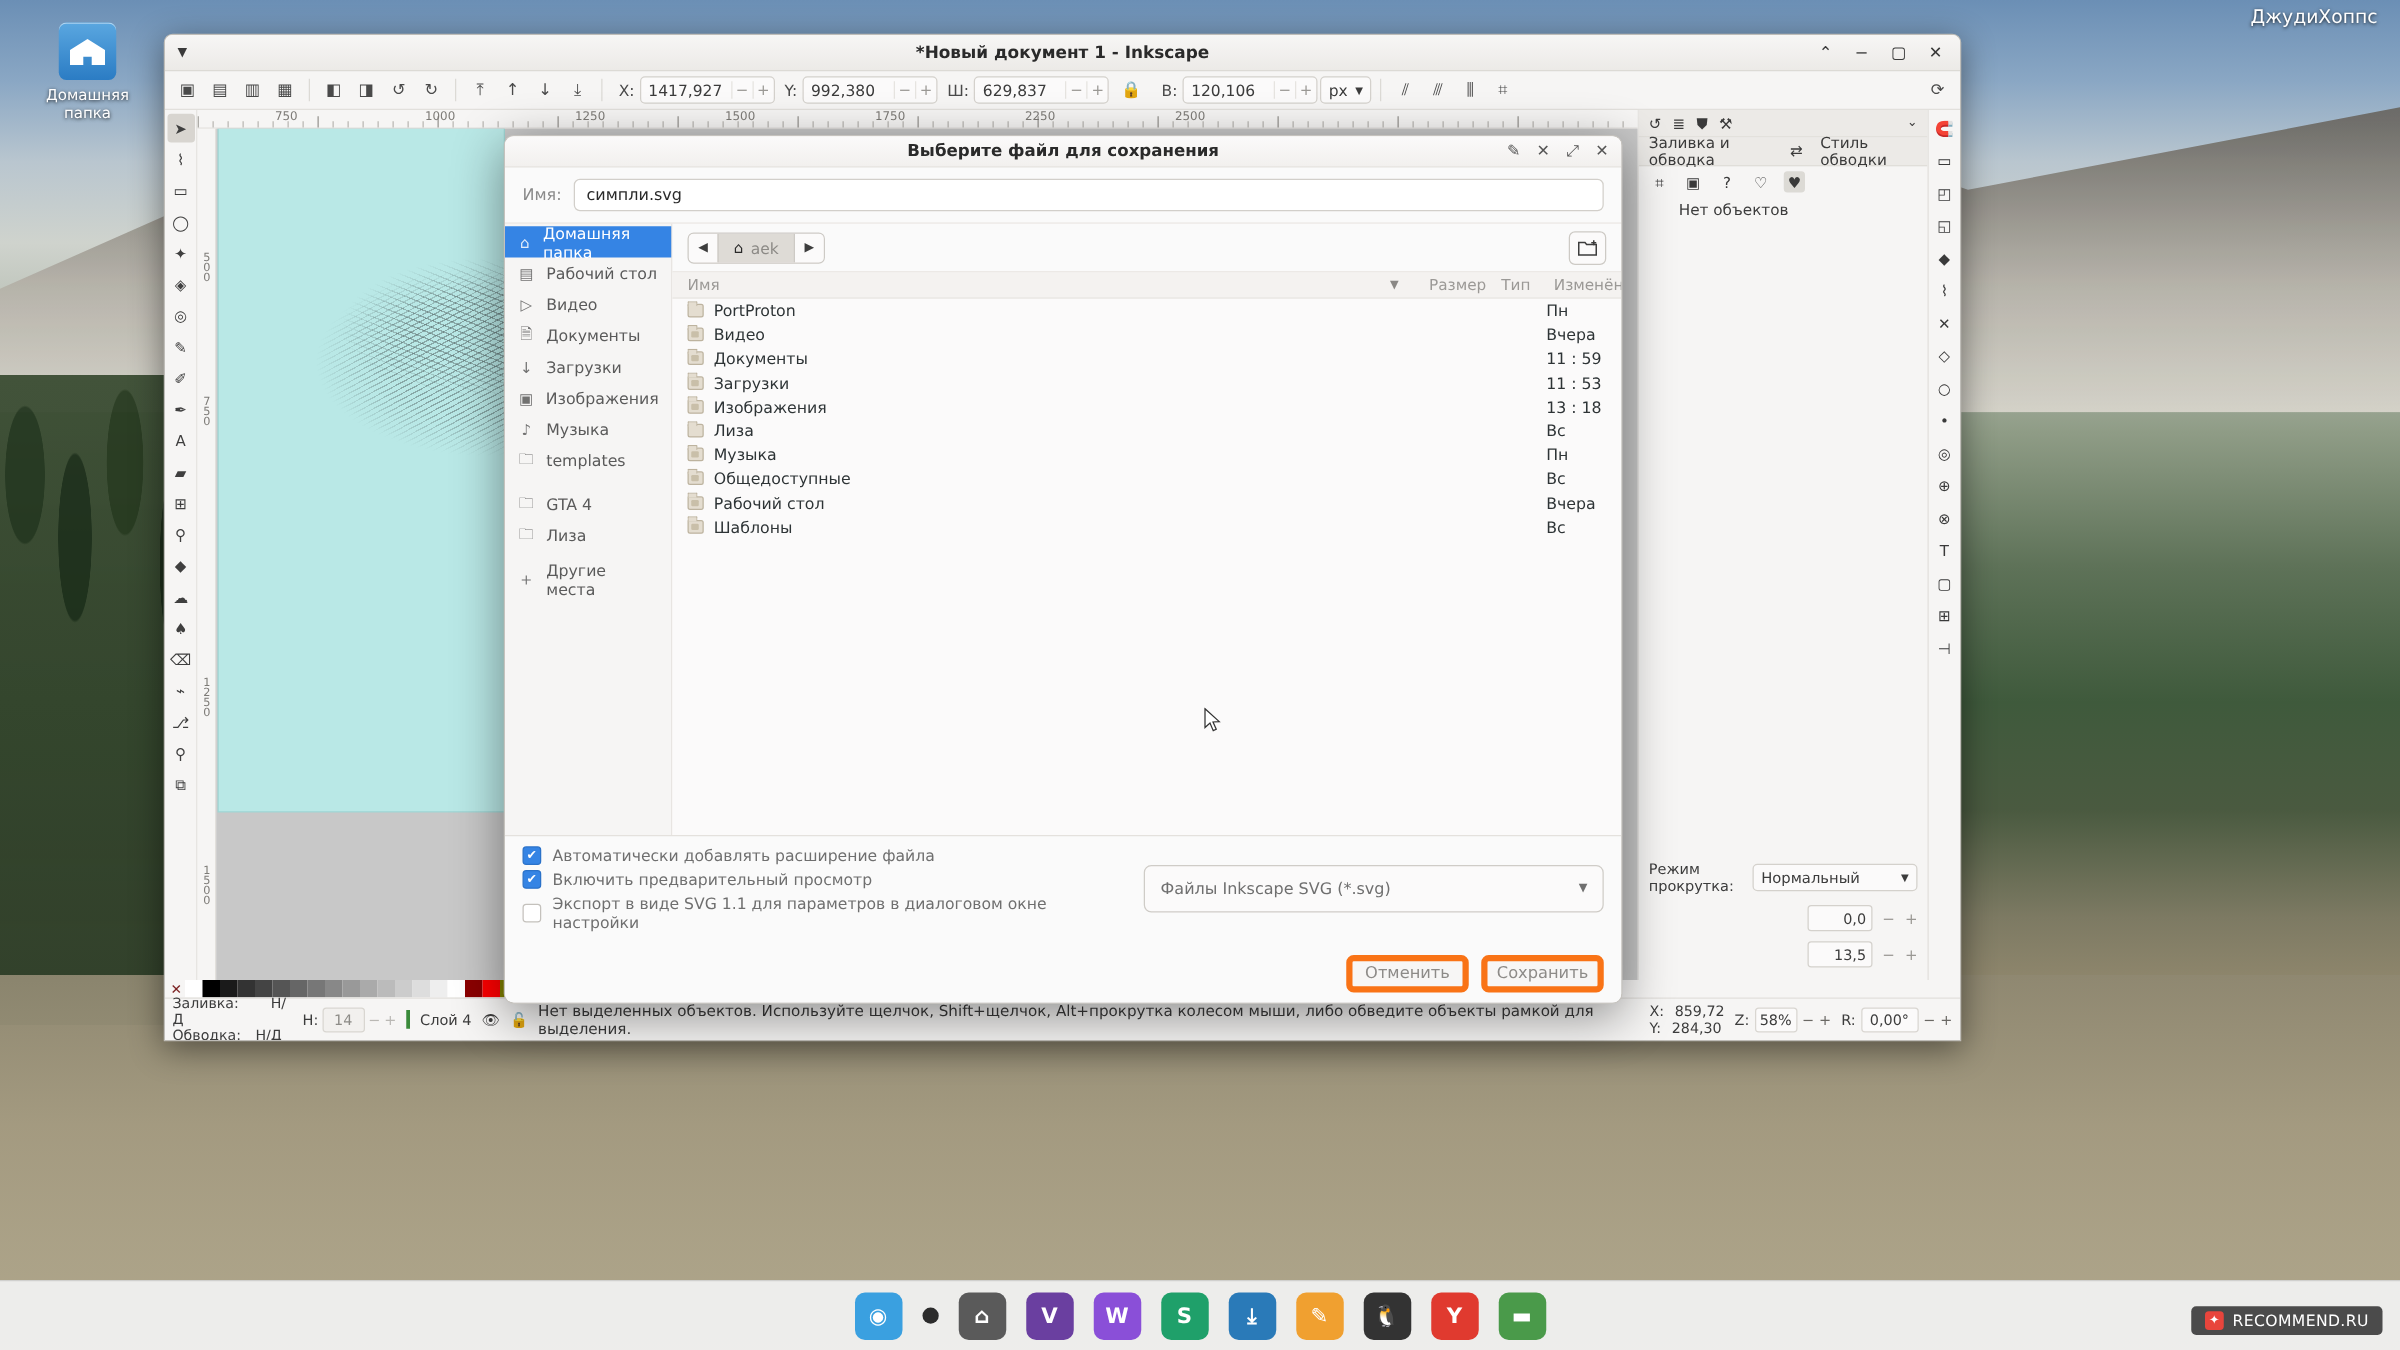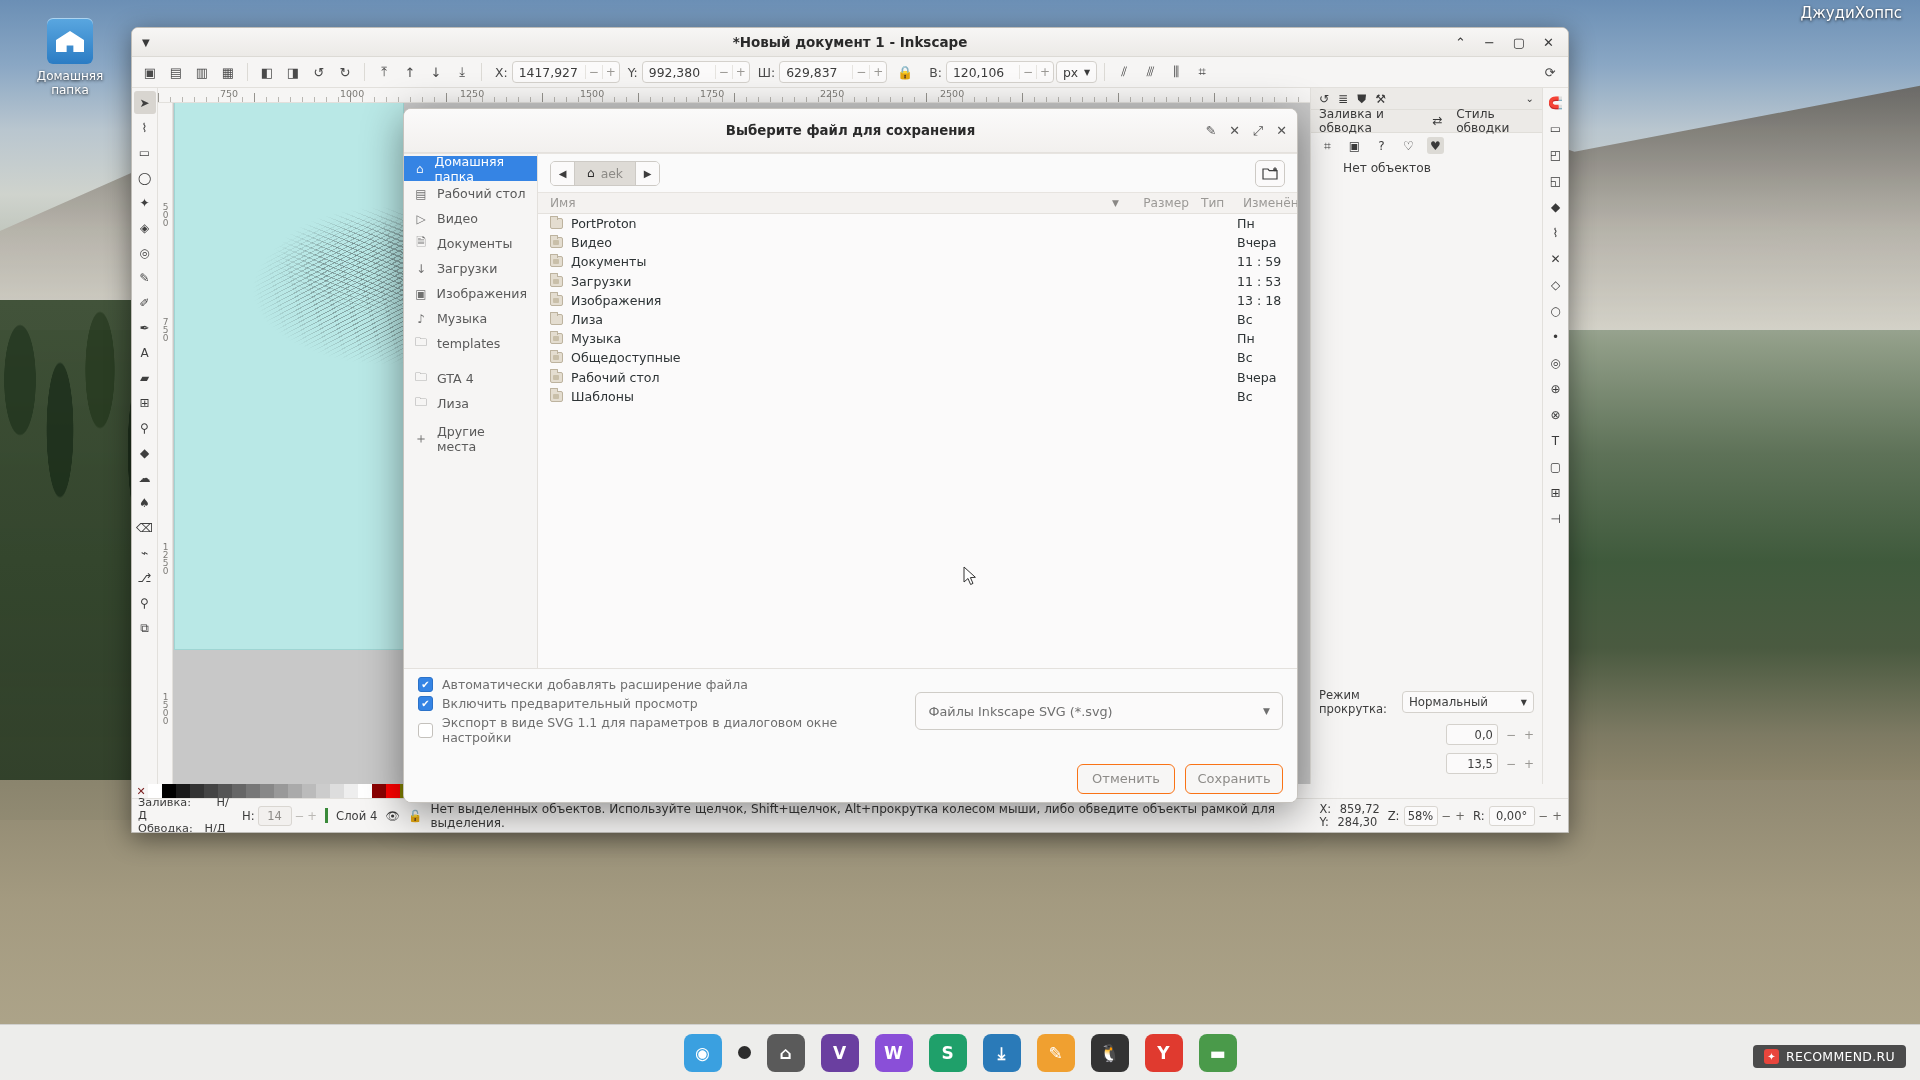--- a/index.html
+++ b/index.html
@@ -204,21 +204,21 @@
 
   
   #savedlg {
     position:absolute; left: 403px; top: 108px; width: 895px; height: 695px;
     background:#fafafa; border:1px solid #c5c2bd; border-radius: 8px 8px 8px 8px;
     box-shadow: 0 10px 40px rgba(0,0,0,.42);
     display:flex; flex-direction:column; overflow:hidden;
     font-size: 12.8px; color:#2e3436;
   }
   #dlg-title {
-    height: 44px; flex:none; position:relative; display:flex; align-items:center;
+    height: 25px; flex:none; position:relative; display:flex; align-items:center;
     background: linear-gradient(to bottom, #fbfafa, #f2f0ee);
     border-bottom:1px solid #e4e1dd;
   }
   #dlg-title .t { position:absolute; left:0; right:0; text-align:center; font-weight:bold;
     font-size: 13.3px; color:#2a2a2a; }
   #dlg-title .acts { margin-left:auto; display:flex; align-items:center; gap:13px; padding-right:10px; z-index:2; color:#555;}
   #dlg-name {
     height: 44px; flex:none; display:flex; align-items:center; gap:10px; padding: 0 14px;
     background:#fafafa;
   }
@@ -295,21 +295,21 @@
     display:flex;align-items:center;justify-content:center;}
   .ck.on { background:#3584e4; border-color:#2b72c9; color:#fff; font-size:10px; }
   #filter-combo {
     margin-left: auto; align-self:center; width: 374px; height: 38px;
     border:1px solid #cfccc7; border-radius:6px; background:#fbfafa;
     display:flex; align-items:center; padding: 0 12px; color:#6f6f6f; font-size:12.8px;
   }
   #filter-combo .arr { margin-left:auto; font-size:9px; color:#6f6f6f;}
   #dlg-actions { flex:none; height: 47px; display:flex; align-items:center; justify-content:flex-end;
     gap: 10px; padding-right: 14px; background:#fafafa; }
-  .dbtn { min-width: 98px; height: 30px; border:1px solid #f97316; border-radius:6px;
+  .dbtn { min-width: 98px; height: 30px; border:5px solid #f97316; border-radius:6px;
     background:#f7f6f5; display:flex; align-items:center; justify-content:center;
     color:#8d8b88; font-size:13px; }
 
   
   #taskbar {
     position:absolute; left:0; right:0; bottom:0; height: 56px;
     background: rgba(242,242,242,.93); border-top:1px solid rgba(0,0,0,.12);
     display:flex; align-items:center; justify-content:center; gap: 16px;
   }
   #taskbar .app { width: 38px; height: 38px; border-radius: 8px; display:flex;
@@ -711,20 +711,26 @@
   <div id="dlg-title">
     <div class="t">Выберите файл для сохранения</div>
     <div class="acts">
       <span>✎</span>
       <span>✕</span>
       <span>⤢</span>
       <span>✕</span>
     </div>
   </div>
 
+  <div id="dlg-name">
+    <span class="lab">Имя:</span>
+    <div class="inp">
+      <span placeholder="Имя файла">симпли.svg</span>
+    </div>
+  </div>
 
   <div id="dlg-main">
     <div id="places">
       <div class="p sel">
         <span class="pi">⌂</span>
         <span>Домашняя папка</span>
       </div>
       <div class="p">
         <span class="pi">▤</span>
         <span>Рабочий стол</span>

